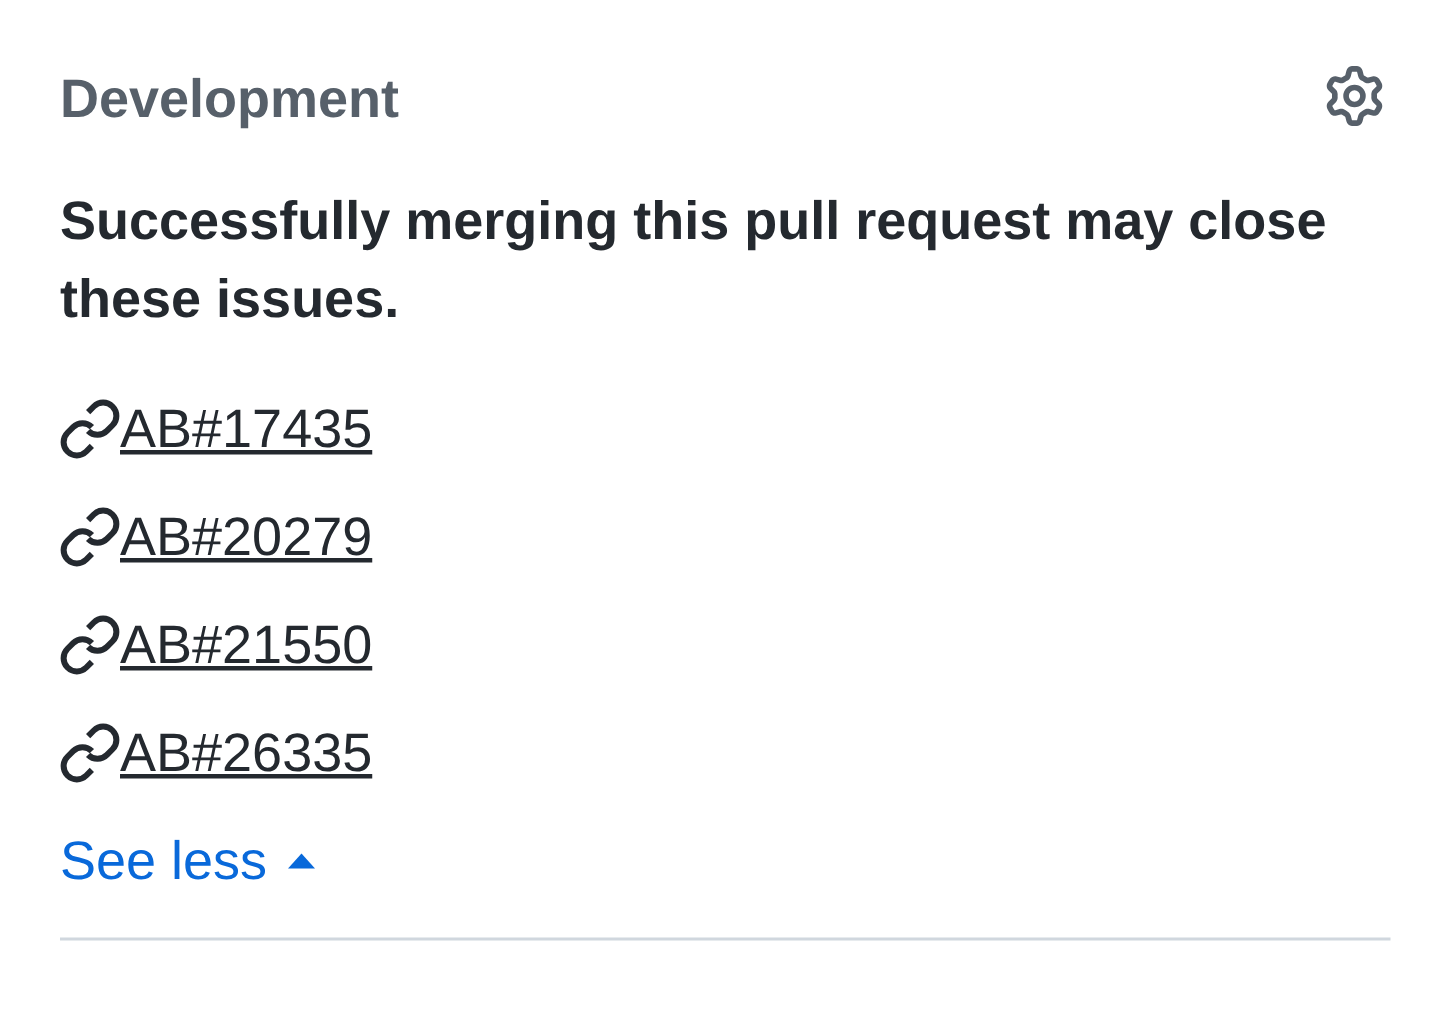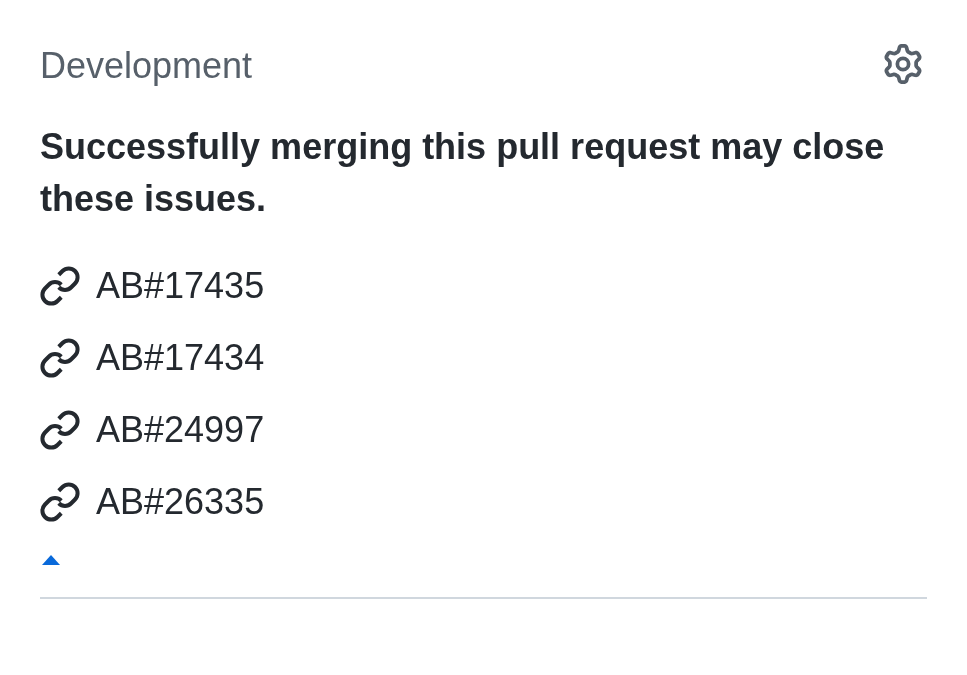--- a/index.html
+++ b/index.html
@@ -15,21 +15,21 @@
       width: 967px;
     }
     .section-header {
       display: flex;
       justify-content: space-between;
       align-items: center;
       margin-bottom: 30px;
     }
     .section-title {
       font-size: 36px;
-      font-weight: 400;
+      font-weight: 700;
       color: #57606a;
     }
     .gear-btn {
       background: none;
       border: none;
       cursor: pointer;
       padding: 4px;
       color: #57606a;
       display: flex;
       align-items: center;
@@ -44,22 +44,22 @@
       color: #24292f;
       line-height: 1.45;
       margin-bottom: 40px;
       font-weight: bold;
     }
     .linked-list {
       list-style: none;
     }
     .linked-item {
       display: flex;
-      gap: 16px;
       margin-bottom: 30px;
+      text-decoration: underline;
     }
     .link-icon {
       display: inline-flex;
       align-items: center;
       justify-content: center;
       color: #24292f;
     }
     .link-icon svg {
       width: 40px;
       height: 40px;
@@ -121,43 +121,44 @@
     </span>
     <span class="link-text">AB#17435</span>
   </li>
   <li class="linked-item">
     <span class="link-icon">
       <svg viewBox="0 0 16 16" fill="none" stroke="currentColor" stroke-width="1.6" aria-hidden="true">
         <path d="M7.5 3.5 9 2a3.5 3.5 0 0 1 5 5l-1.5 1.5a3.5 3.5 0 0 1-5 0"></path>
         <path d="M8.5 12.5 7 14a3.5 3.5 0 0 1-5-5l1.5-1.5a3.5 3.5 0 0 1 5 0"></path>
       </svg>
     </span>
-    <span class="link-text">AB#17434</span>
+    <span class="link-text">AB#20279</span>
   </li>
   <li class="linked-item">
     <span class="link-icon">
       <svg viewBox="0 0 16 16" fill="none" stroke="currentColor" stroke-width="1.6" aria-hidden="true">
         <path d="M7.5 3.5 9 2a3.5 3.5 0 0 1 5 5l-1.5 1.5a3.5 3.5 0 0 1-5 0"></path>
         <path d="M8.5 12.5 7 14a3.5 3.5 0 0 1-5-5l1.5-1.5a3.5 3.5 0 0 1 5 0"></path>
       </svg>
     </span>
-    <span class="link-text">AB#24997</span>
+    <span class="link-text">AB#21550</span>
   </li>
   <li class="linked-item">
     <span class="link-icon">
       <svg viewBox="0 0 16 16" fill="none" stroke="currentColor" stroke-width="1.6" aria-hidden="true">
         <path d="M7.5 3.5 9 2a3.5 3.5 0 0 1 5 5l-1.5 1.5a3.5 3.5 0 0 1-5 0"></path>
         <path d="M8.5 12.5 7 14a3.5 3.5 0 0 1-5-5l1.5-1.5a3.5 3.5 0 0 1 5 0"></path>
       </svg>
     </span>
     <span class="link-text">AB#26335</span>
   </li>
 </ul>
 
 <div class="toggle-row">
+  <span class="toggle-text">See less</span>
   <span class="caret-icon">
     <svg viewBox="0 0 22 14" fill="currentColor" aria-hidden="true">
       <path d="M11 2 L20 12 L2 12 Z"></path>
     </svg>
   </span>
 </div>
 
 <hr class="divider">
 
 </body></html>

